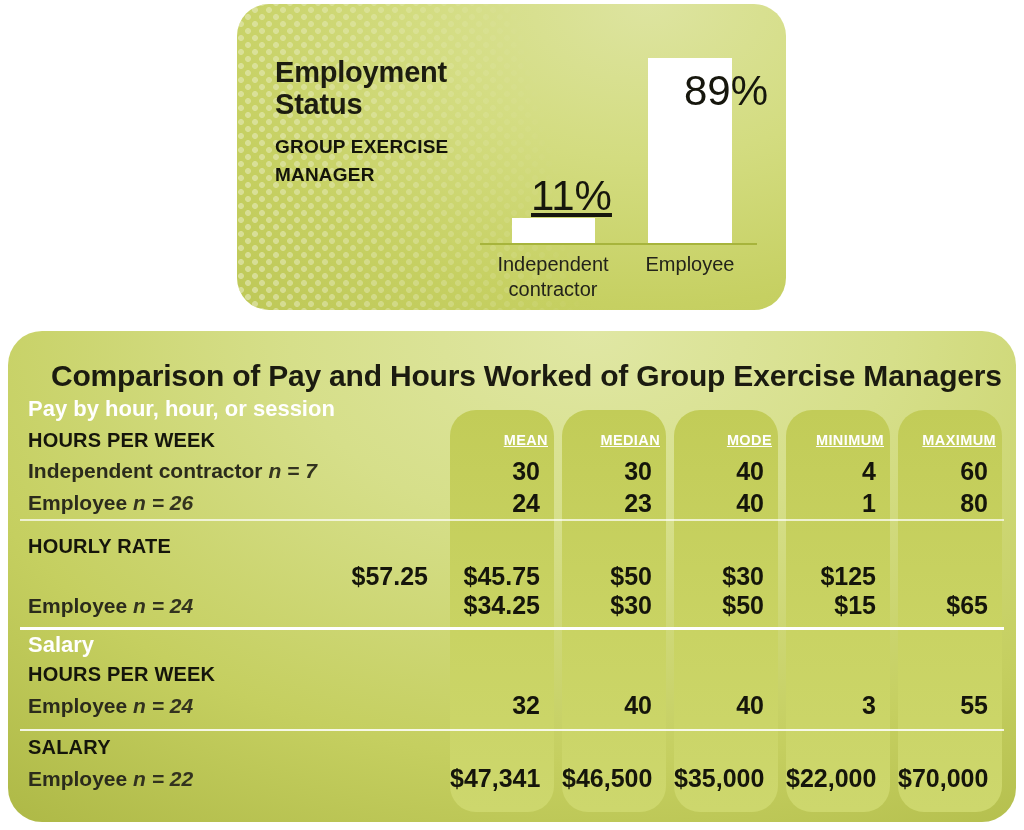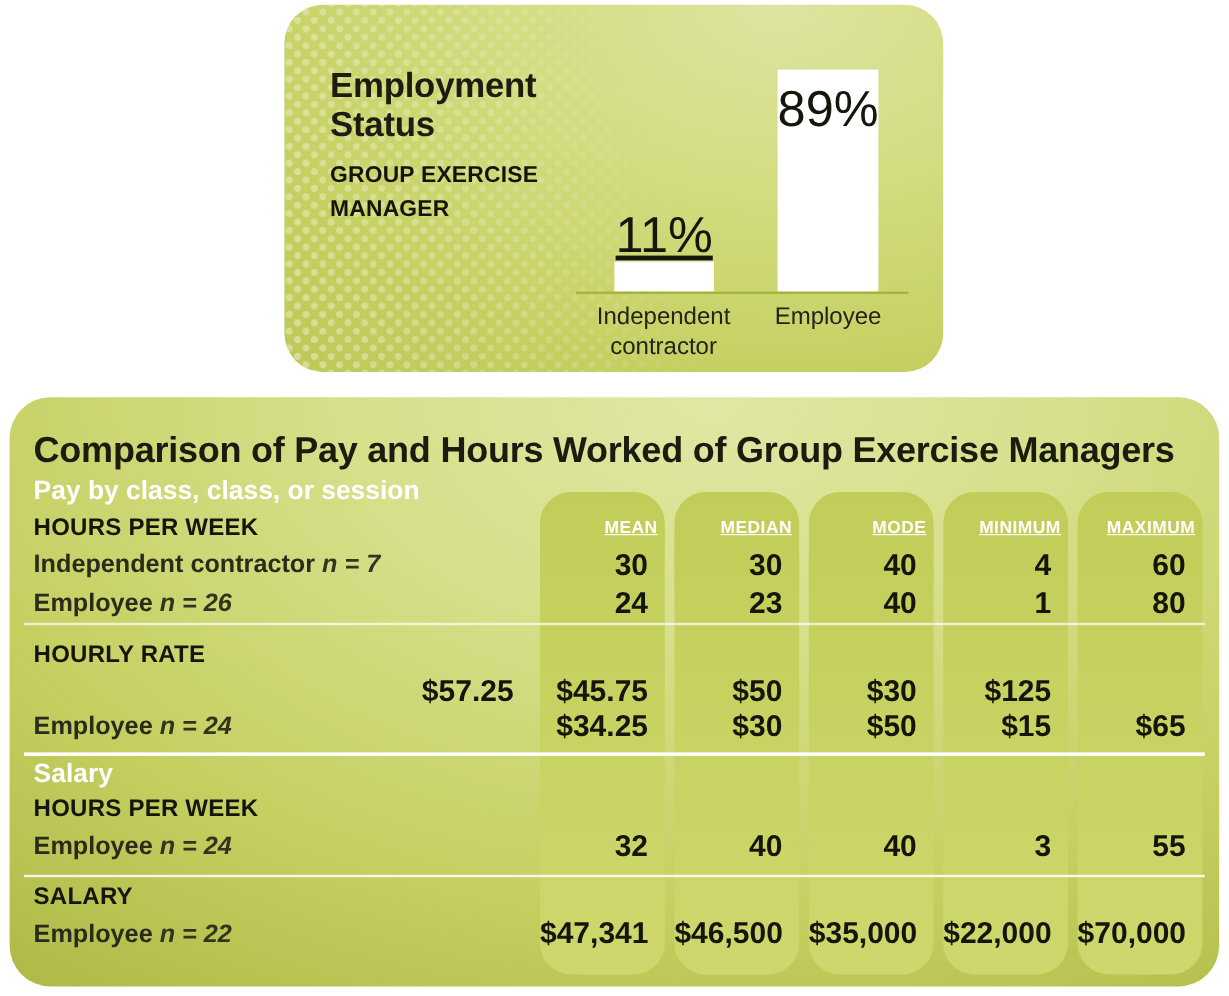--- a/index.html
+++ b/index.html
@@ -25,21 +25,21 @@
     -webkit-mask-image: linear-gradient(78deg, rgba(0,0,0,.95) 0%, rgba(0,0,0,.5) 34%, rgba(0,0,0,0) 58%);
     mask-image: linear-gradient(78deg, rgba(0,0,0,.95) 0%, rgba(0,0,0,.5) 34%, rgba(0,0,0,0) 58%);
   }
   .emp-left { position:absolute; left:38px; top:28px;margin-top:24px; }
   .emp-title { font-size:29px; line-height:32px; font-weight:600; letter-spacing:-0.2px; color:#1c1c10; }
   .emp-subtitle { margin-top:13px; font-size:19px; line-height:28px; font-weight:800; letter-spacing:0.2px; color:#14140a; }
 
   .bar { position:absolute; background:#ffffff; }
   .bar-ic  { left:275px; top:214px; width:83px; height:25px; }
   .bar-emp { left:411px; top:54px;  width:84px; height:185px; }
-  .pct { position:absolute; font-size:42px; line-height:42px; font-weight:500; color:#16160d; text-align:center; }
+  .pct { position:absolute; font-size:42px; line-height:42px; font-weight:500; color:#16160d; text-align:center;padding-left:36px; }
   .pct-ic  { left:245px; top:171px; width:143px;text-decoration:underline; }
   .pct-emp { left:411px; top:66px;  width:84px; }
   .baseline { position:absolute; left:243px; top:239px; width:277px; height:2px; background:#a7b43c; }
   .xlabel { position:absolute; top:248px; font-size:20px; line-height:25px; font-weight:500; color:#23231a; text-align:center; }
   .xl-ic  { left:246px; width:140px; }
   .xl-emp { left:383px; width:140px; }
 
   
   .cmp-card {
     position:absolute; left:8px; top:331px; width:1008px; height:491px;
@@ -56,21 +56,21 @@
   .sep1 { top:188px; height:2px; background:rgba(255,255,255,.70); }
   .sep2 { top:296px; height:3px; background:#ffffff; }
   .sep3 { top:398px; height:2px; background:rgba(255,255,255,.85); }
 
   .tblwrap { position:absolute; left:20px; top:0; width:974px; }
   .grid {
     display:grid;
     grid-template-columns:414px 104px 104px 104px 104px 104px;
     column-gap:8px; align-items:center;
   }
-  .r-title { margin-top:20px; height:42px; align-items:end; }
+  .r-title { margin-top:20px; height:42px; align-items:end;margin-left:23px; }
   .r-sub   { height:32px; }
   .r-head  { height:30px; }
   .r-std32 { height:32px; }
   .r-std29 { height:29px; }
   .r-std33 { height:33px; }
   .r-hr    { height:43px; align-items:end; padding-bottom:4px; }
   .r-gsal  { height:40px; align-items:end; padding-bottom:2px; }
   .r-shdr  { height:42px; align-items:end; padding-bottom:5px; }
   .span-all { grid-column:1 / -1; }
 
@@ -123,21 +123,21 @@
     <div class="sep sep2"></div>
     <div class="sep sep3"></div>
 
     <div class="tblwrap">
 
       <div class="grid r-title">
         <div class="span-all tbl-title">Comparison of Pay and Hours Worked of Group Exercise Managers</div>
       </div>
 
       <div class="grid r-sub">
-        <div class="span-all group-hdr">Pay by class, class, or session</div>
+        <div class="span-all group-hdr">Pay by hour, hour, or session</div>
       </div>
 
       <div class="grid r-head">
         <div class="metric-hdr">HOURS PER WEEK</div>
         <div class="col-hdr">MEAN</div>
         <div class="col-hdr">MEDIAN</div>
         <div class="col-hdr">MODE</div>
         <div class="col-hdr">MINIMUM</div>
         <div class="col-hdr">MAXIMUM</div>
       </div>

